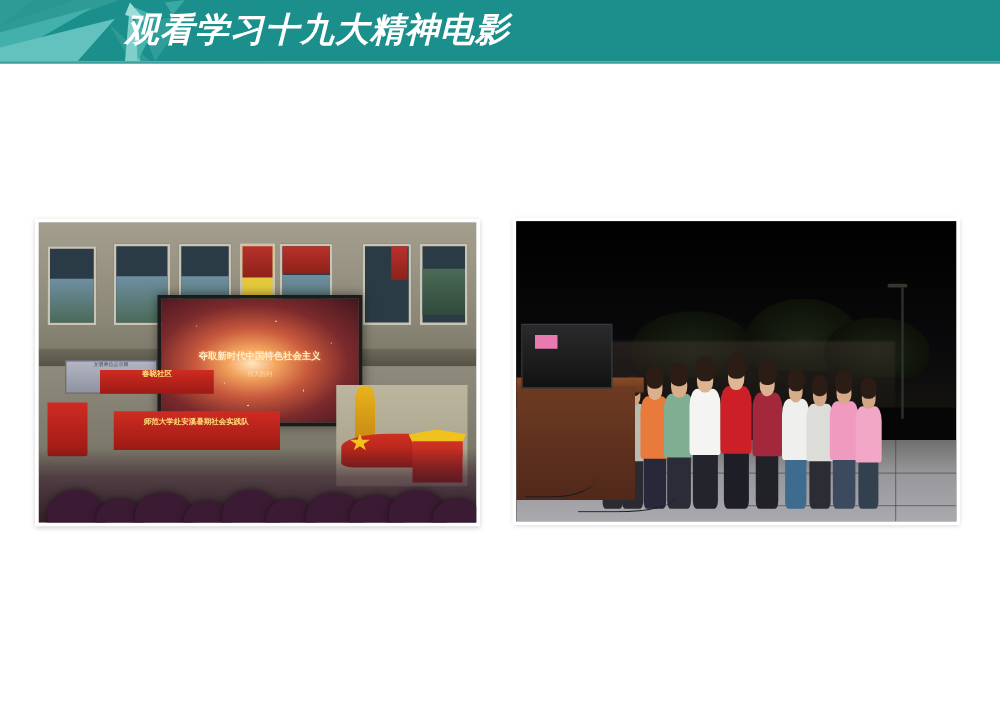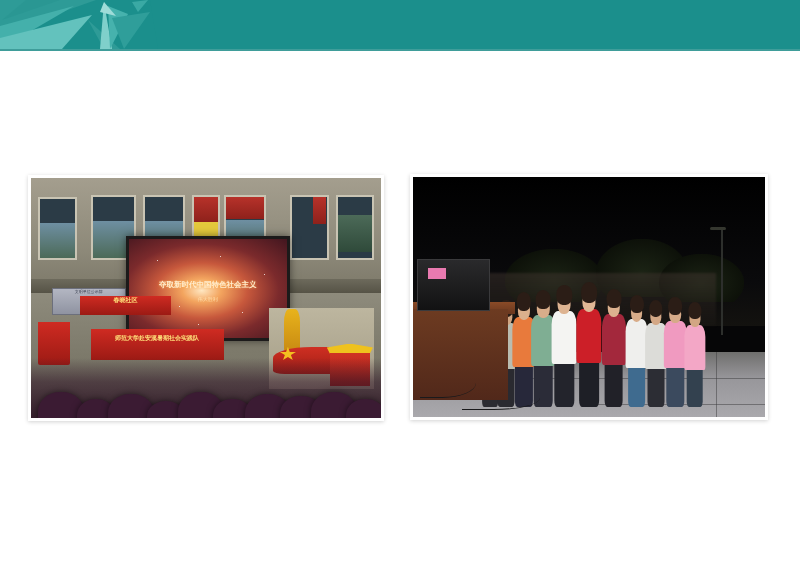--- a/index.html
+++ b/index.html
@@ -329,20 +329,21 @@
       <polygon points="0,38 92,15 62,49 0,49" fill="#63c2bd"></polygon>
       <polygon points="104,49 88,20 120,49" fill="#2e9b97"></polygon>
       <polygon points="100,49 104,2 112,49" fill="#7fd0cb"></polygon>
       <polygon points="108,6 128,14 110,49" fill="#46b2ad"></polygon>
       <polygon points="112,18 150,12 124,49" fill="#2f9e9a"></polygon>
       <polygon points="104,2 100,12 116,16" fill="#9fdcd8"></polygon>
       <polygon points="132,2 148,0 138,12" fill="#3aa9a4"></polygon>
       <polygon points="150,0 210,0 210,49 158,49" fill="#1b8f8c"></polygon>
       <polygon points="26,0 60,0 2,20" fill="#2a9793"></polygon>
     </svg>
+    <div id="header-title">观看学习十九大精神电影</div>
   </div>
   <div id="header-underline"></div>
 
   <div class="photo" id="photo-left">
     <div class="photo-inner" id="scene-left">
 
       <div class="lp-wall-upper"></div>
 
       <div class="lp-win" style="left:2%;top:8%;width:11%;height:26%;">
         <div class="lp-win-sky"></div>

